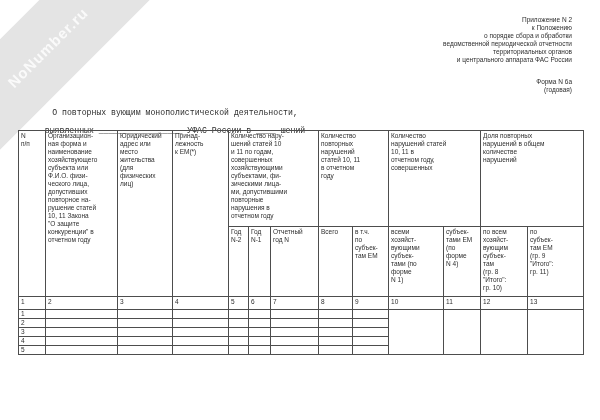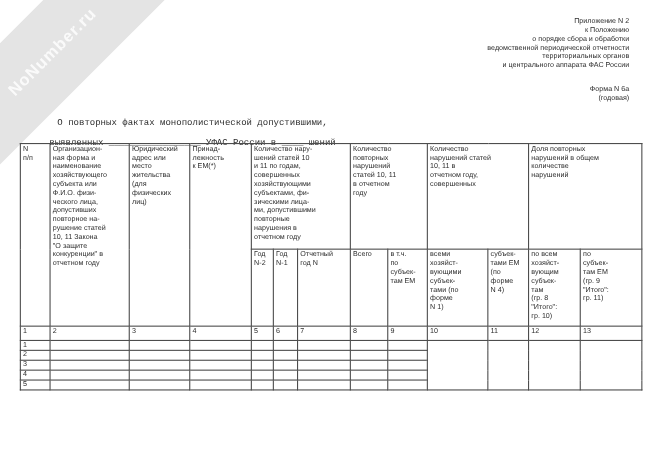--- a/index.html
+++ b/index.html
@@ -48,21 +48,21 @@
     <div>к Положению</div>
     <div>о порядке сбора и обработки</div>
     <div>ведомственной периодической отчетности</div>
     <div>территориальных органов</div>
     <div>и центрального аппарата ФАС России</div>
     <div class="hdr-form">Форма N 6а</div>
     <div>(годовая)</div>
   </div>
 
   <div class="title">
-    <div>О повторных фактах монополистической допустившими,</div>
+    <div>О повторных вующим монополистической деятельности,</div>
     <div>выявленных _________________ УФАС России в ____ шений</div>
   </div>
 
   <table class="report">
     <colgroup>
       <col style="width:27px">
         <col style="width:72px">
         <col style="width:55px">
         <col style="width:56px">
       <col style="width:20px">

